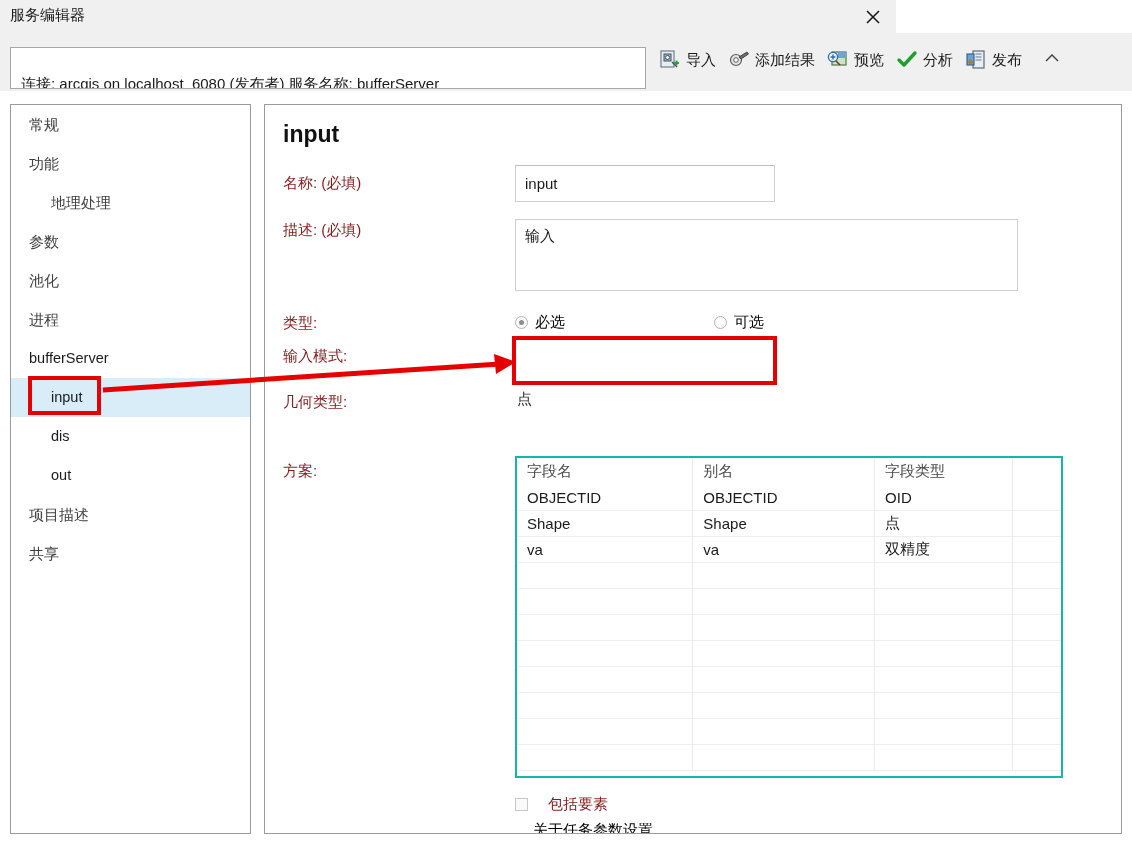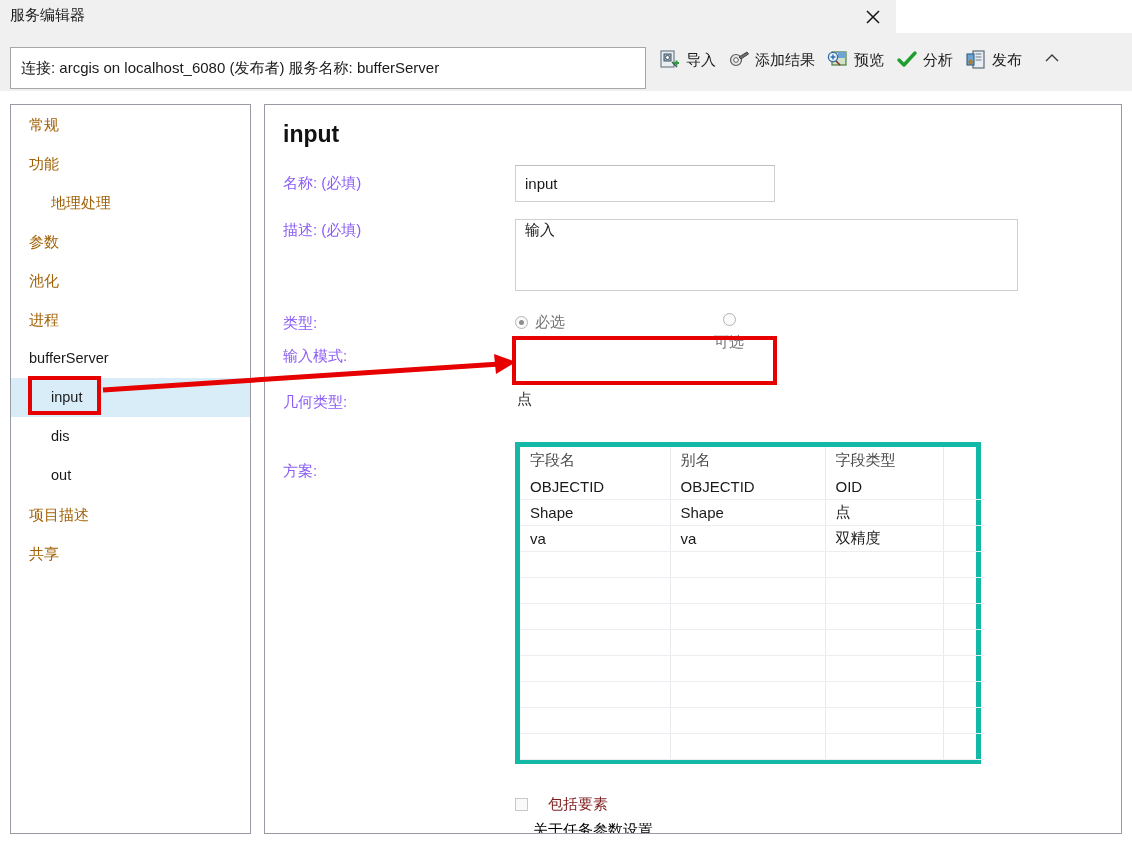--- a/index.html
+++ b/index.html
@@ -51,21 +51,21 @@
   #conn-field {
     position: absolute;
     left: 10px; top: 14px;
     width: 636px; height: 42px;
     background: #ffffff;
     border: 1px solid #a7a7a7;
     box-sizing: border-box;
     font-size: 15px;
     color: #1a1a1a;
     line-height: 40px;
-    padding: 0 10px;
+    padding: 16px 10px;
     white-space: nowrap;
     overflow: hidden;
   }
   #toolbar {
     position: absolute;
     left: 655px; top: 14px;
     height: 42px;
     display: flex;
     align-items: flex-start;
     gap: 0px;
@@ -95,21 +95,21 @@
     width: 241px; height: 730px;
     background: #ffffff;
     border: 1px solid #9a9aa5;
     box-sizing: border-box;
     overflow: hidden;
   }
   .side-item {
     height: 39px;
     line-height: 39px;
     font-size: 15px;
-    color: #a16207;
+    color: #404040;
     padding-left: 18px;
     cursor: pointer;
     white-space: nowrap;
   }
   .side-item.indent1 { padding-left: 40px; }
   .side-item.ascii { font-size: 14.5px; color: #1a1a1a; }
   .side-item.selected {
     background: #d9edf9;
   }
 
@@ -127,21 +127,21 @@
     left: 18px; top: 16px;
     font-size: 23px;
     font-weight: bold;
     color: #111111;
   }
 
   .flabel {
     position: absolute;
     left: 18px;
     font-size: 15px;
-    color: #8b5cf6;
+    color: #7f1d1d;
     white-space: nowrap;
   }
 
   #name-field {
     position: absolute;
     left: 250px; top: 60px;
     width: 260px; height: 37px;
     border: 1px solid #cfcfcf;
     border-top: 1px solid #bfbfbf;
     box-sizing: border-box;
@@ -153,28 +153,28 @@
   }
   #desc-field {
     position: absolute;
     left: 250px; top: 114px;
     width: 503px; height: 72px;
     border: 1px solid #cfcfcf;
     box-sizing: border-box;
     background: #fff;
     font-size: 15px;
     color: #1a1a1a;
-    padding: 1px 9px;
+    padding: 7px 9px;
   }
 
   .radio-row { position: absolute; left: 250px; top: 208px; width: 420px; height: 20px; }
   .radio-opt {
     position: absolute;
     display: flex; align-items: center; gap: 7px;
-    font-size: 15px; color: #737373;
+    font-size: 15px; color: #000000;
     cursor: pointer; white-space: nowrap;
   }
   .radio-dot {
     width: 13px; height: 13px; border-radius: 50%;
     border: 1px solid #b3b3b3; background: #fbfbfb;
     box-sizing: border-box; position: relative;
   }
   .radio-dot.on::after {
     content: "";
     position: absolute; left: 3px; top: 3px;
@@ -200,23 +200,23 @@
   }
   #geo-value {
     position: absolute;
     left: 252px; top: 285px;
     font-size: 15px; color: #2b2b2b;
   }
 
   
   #schema-table {
     position: absolute;
-    left: 250px; top: 337px;
-    width: 466px; height: 322px;
-    border: 5px solid #14b8a6;
+    left: 250px; top: 351px;
+    width: 548px; height: 322px;
+    border: 2px solid #14b8a6;
     box-sizing: border-box;
     background: #fff;
     border-collapse: collapse;
     table-layout: fixed;
   }
   #schema-table table {
     width: 100%;
     border-collapse: collapse;
     table-layout: fixed;
   }
@@ -380,21 +380,21 @@
 
   <div class="flabel" style="top:116px;">描述: (必填)</div>
   <div id="desc-field">输入</div>
 
   <div class="flabel" style="top:209px;">类型:</div>
   <div class="radio-row">
     <div class="radio-opt" style="left:0px;">
       <span class="radio-dot on"></span>
       <span>必选</span>
     </div>
-    <div class="radio-opt" style="left:199px;flex-direction:column;">
+    <div class="radio-opt" style="left:199px;">
       <span class="radio-dot"></span>
       <span>可选</span>
     </div>
   </div>
 
   <div class="flabel" style="top:242px;">输入模式:</div>
 
   <div class="flabel" style="top:288px;">几何类型:</div>
   <div id="geo-value">点</div>
 

